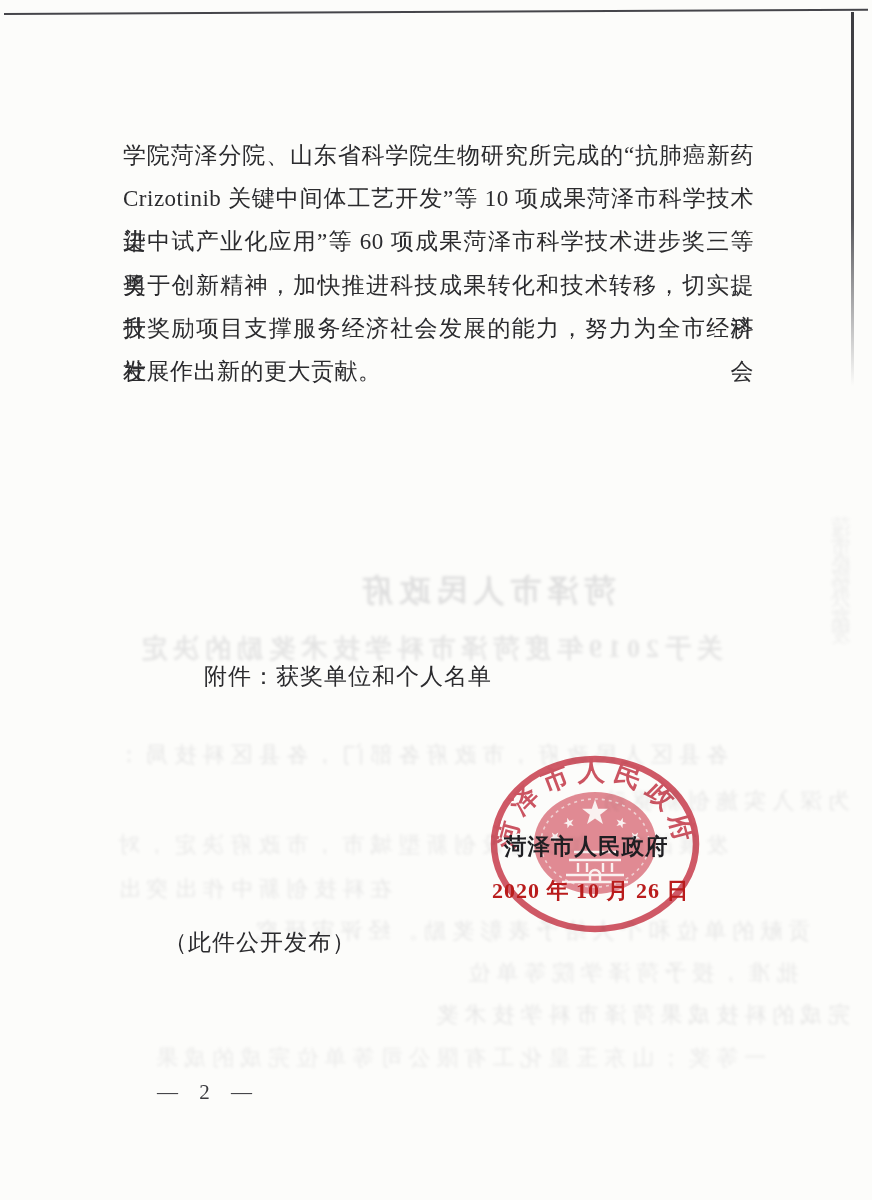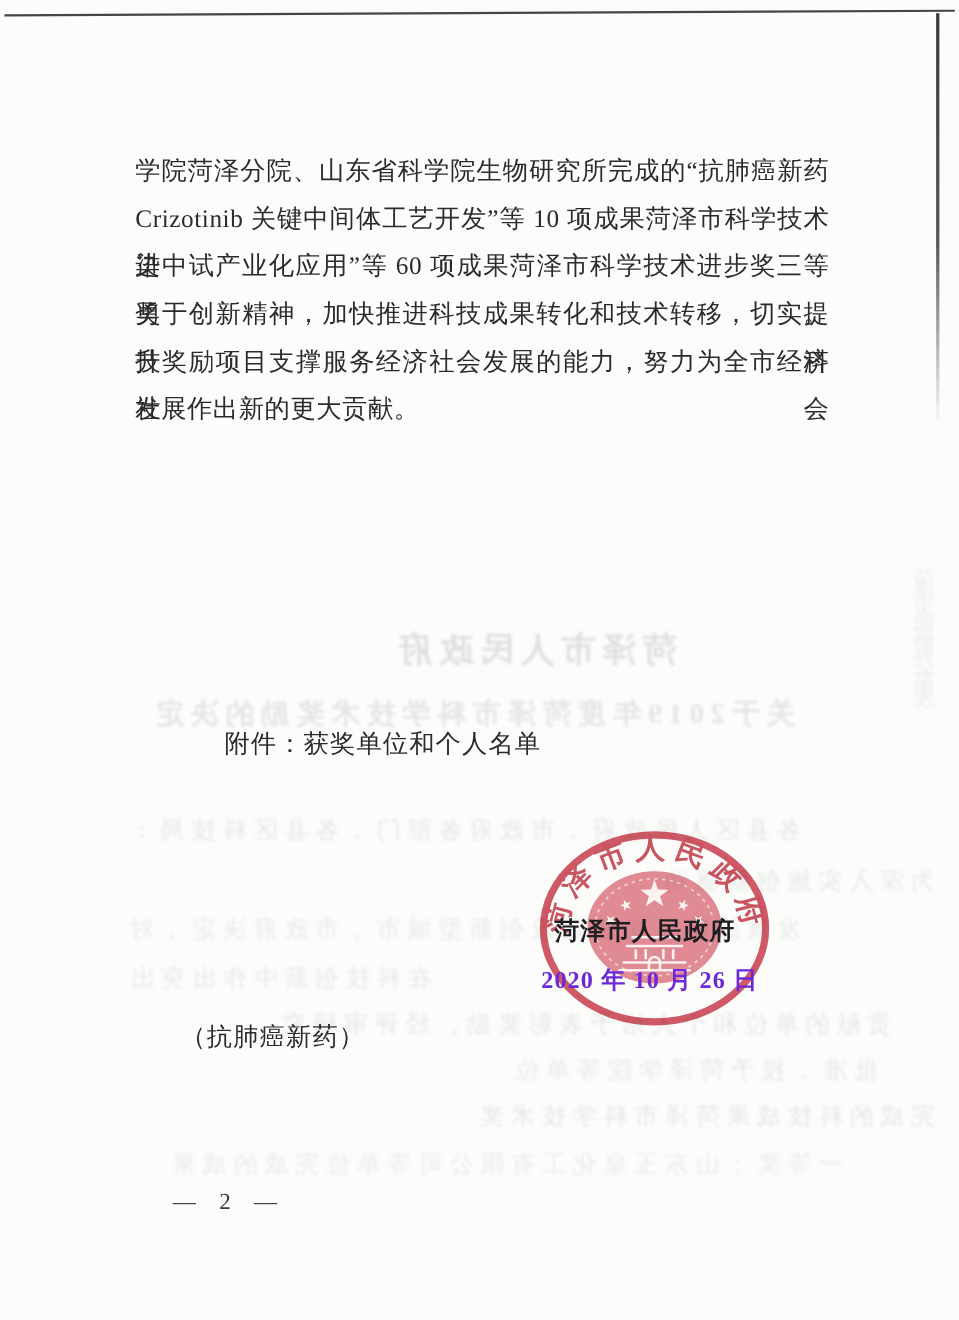--- a/index.html
+++ b/index.html
@@ -48,21 +48,21 @@
     position:absolute;left:157px;top:1080px;z-index:2;
     font-size:21px;color:#3a3a3e;word-spacing:12px;letter-spacing:2px;
   }
   
   .issuer{
     position:absolute;left:504px;top:831px;z-index:4;
     font-size:22.5px;font-weight:700;color:#1e1e22;letter-spacing:1px;white-space:nowrap;
   }
   .issue-date{
     position:absolute;left:492px;top:876px;z-index:4;
-    font-size:22px;font-weight:600;color:#6d28d9;letter-spacing:1px;white-space:nowrap;
+    font-size:22px;font-weight:600;color:#b91c1c;letter-spacing:1px;white-space:nowrap;
   }
   
   .seal{
     position:absolute;left:486px;top:755px;width:218px;height:180px;z-index:3;
     opacity:0.94;mix-blend-mode:multiply;
   }
 </style>
 </head>
 <body>
 
@@ -123,17 +123,17 @@
     </g>
 
     <text font-family="Liberation Serif, DejaVu Serif, serif" font-size="27" font-weight="bold" fill="#cb4a59" letter-spacing="7">
       <textPath href="#ringpath" startOffset="50%" text-anchor="middle">菏泽市人民政府</textPath>
     </text>
   </svg>
 
   <div class="issuer">菏泽市人民政府</div>
   <div class="issue-date">2020 年 10 月 26 日</div>
 
-  <div class="publish-note">（抗肺癌新药）</div>
+  <div class="publish-note">（此件公开发布）</div>
 
   <div class="page-number">— 2 —</div>
 
 </div>
 
 </body></html>

